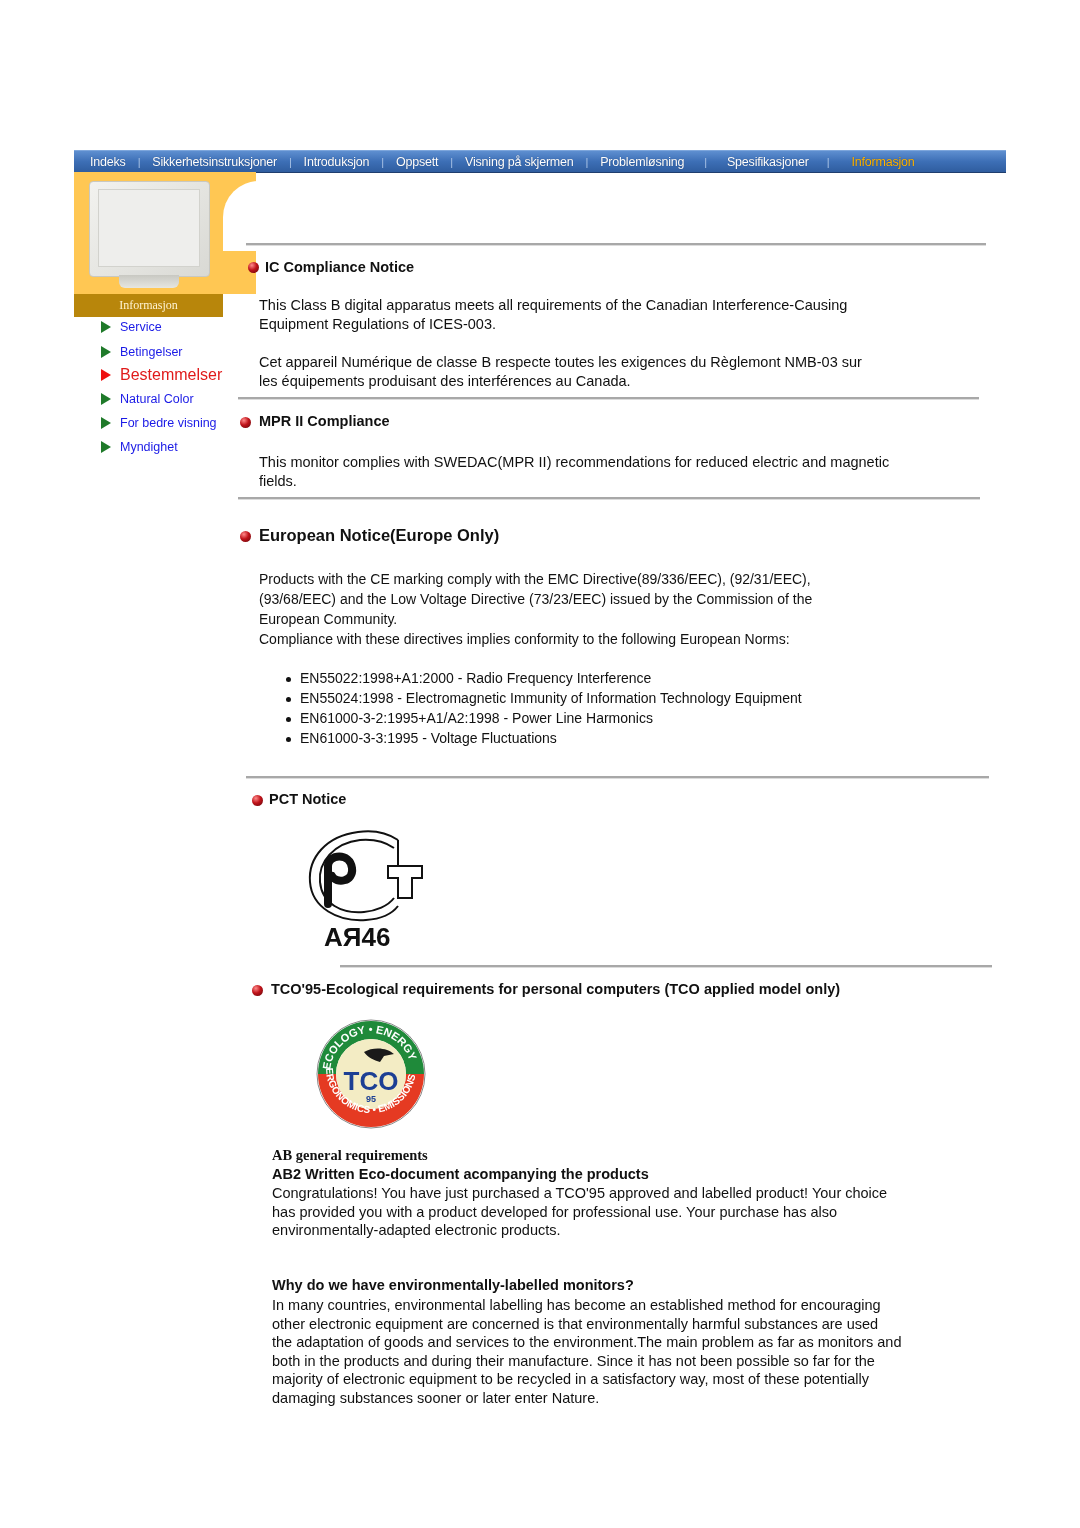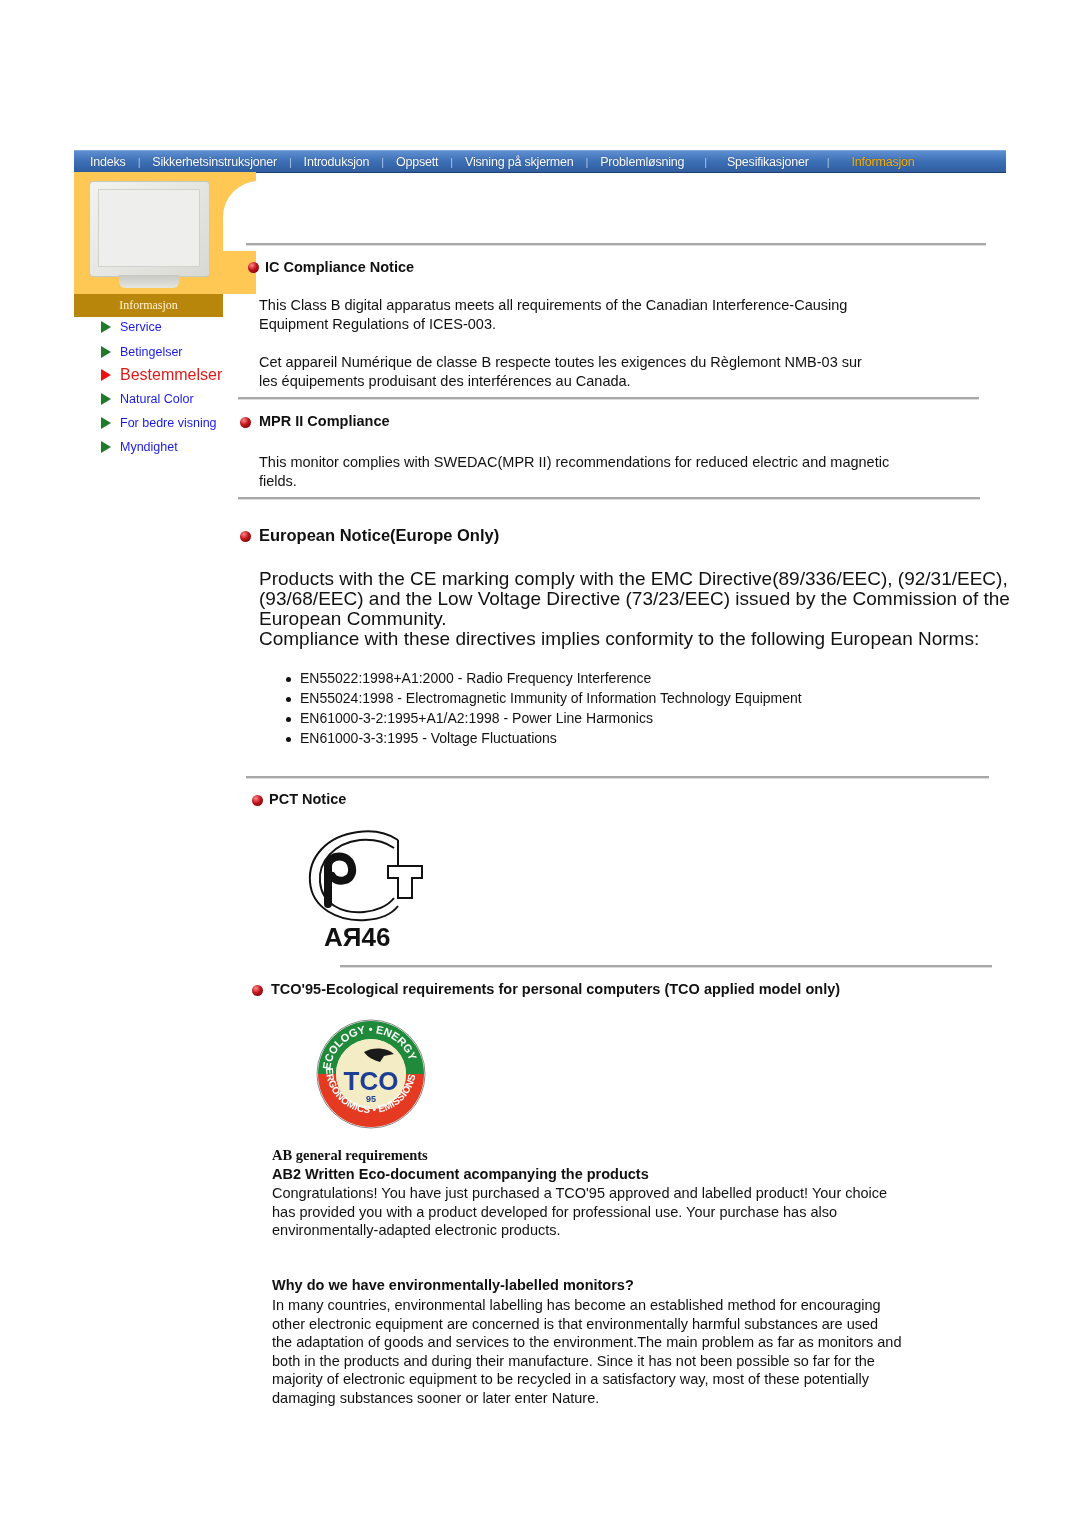--- a/index.html
+++ b/index.html
@@ -63,21 +63,21 @@
   .hr { position: absolute; height: 2px; background: #a8a8a8; border-bottom: 1px solid #dcdcdc; }
   .bullet {
     position: absolute; width: 11px; height: 11px; border-radius: 50%;
     background: radial-gradient(circle at 35% 30%, #ff8a8a 0%, #c0131a 45%, #5e0509 100%);
   }
   .heading { position: absolute; font-weight: bold; white-space: nowrap; }
   .para { position: absolute; white-space: nowrap; }
   .para div { white-space: nowrap; }
 
   .s14 { font-size: 14.5px; line-height: 18.5px; }
-  .s16 { font-size: 19px; line-height: 20px; }
+  .s16 { font-size: 14px; line-height: 20px; }
   .s15b { font-size: 14.5px; }
 
   .norms { position: absolute; left: 286px; top: 668px; font-size: 14px; line-height: 20px; }
   .norm { display: flex; align-items: center; white-space: nowrap; }
   .norm .dot { width: 5px; height: 5px; border-radius: 50%; background: #111; margin-right: 9px; margin-top: 3px; }
 
   .pct-logo { position: absolute; left: 302px; top: 826px; width: 130px; height: 125px; }
   .tco-logo { position: absolute; left: 308px; top: 1016px; width: 126px; height: 116px; }
 </style>
 </head>

